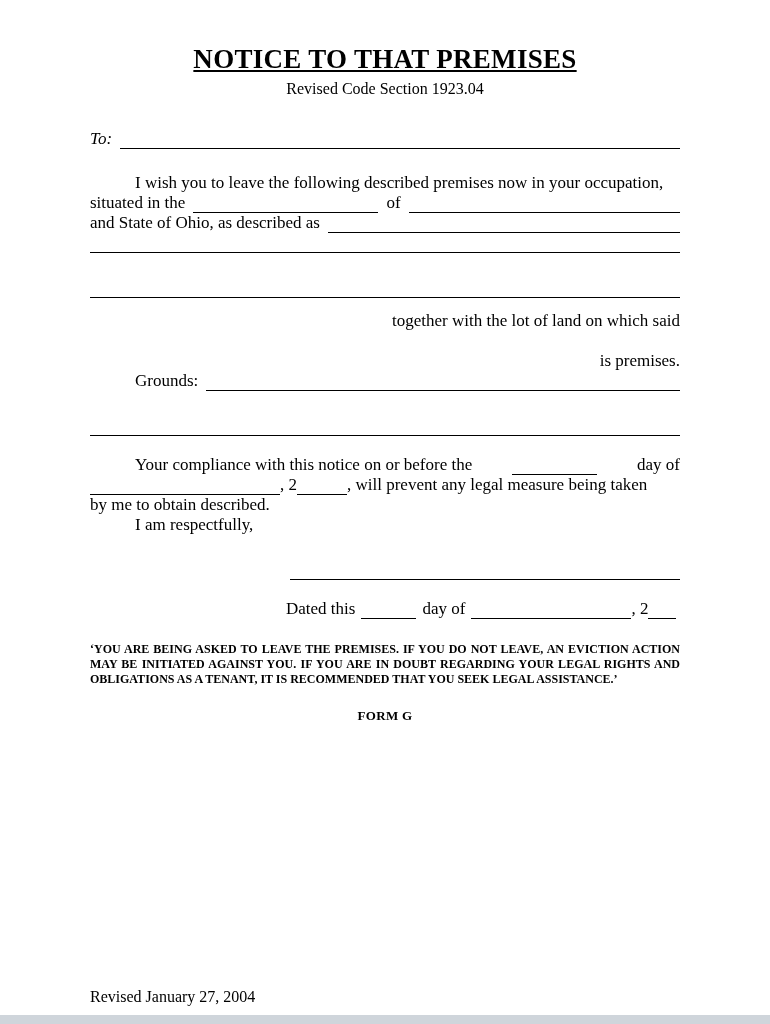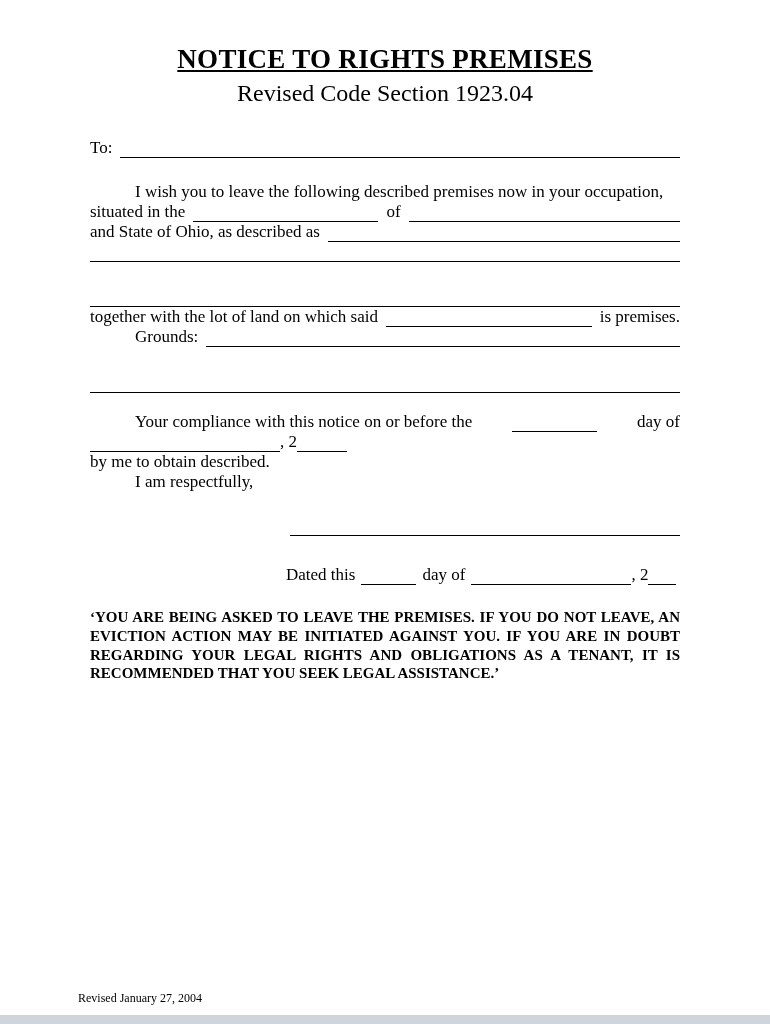--- a/index.html
+++ b/index.html
@@ -13,29 +13,29 @@
   }
   .page { padding:44px 90px 0 90px; }
 
   h1 {
     text-align:center;
     font-size:27px;
     font-weight:bold;
     text-decoration:underline;
     letter-spacing:0.3px;
   }
-  .subtitle { text-align:center; font-size:24px; margin-top:5px; }
+  .subtitle { text-align:center; font-size:16px; margin-top:5px; }
 
   .row {
     display:flex;
     align-items:flex-end;
     font-size:17px;
     white-space:nowrap;
   }
-  .row.first { margin-top:31px; }
+  .row.first { margin-top:31px;font-style:italic; }
   .row.para-gap { margin-top:24px; }
   .label { white-space:nowrap; }
   .indent { padding-left:45px; }
 
   .blank {
     display:inline-block;
     border-bottom:1.6px solid #000;
     height:1.15em;
     margin:0 8px;
   }
@@ -44,55 +44,55 @@
   .mr0 { margin-right:0; }
   .w185 { width:185px; }
   .w125 { width:125px; }
   .w190 { width:190px; }
   .w50  { width:50px; }
   .w55  { width:55px; }
   .w160 { width:160px; }
   .w28  { width:28px; }
 
   .sig-row { padding-left:200px; margin-top:25px; }
-  .dated-row { padding-left:196px; margin-top:29px;align-items:center; }
+  .dated-row { padding-left:196px; margin-top:19px;align-items:center; }
 
   .warning {
     margin-top:23px;
-    font-size:15px;
+    font-size:12px;
     font-weight:bold;
     text-align:justify;
     line-height:1.25;
   }
   .form-id {
     margin-top:21px;
     text-align:center;
     font-size:13px;
     font-weight:bold;
     letter-spacing:0.3px;
   }
   .footer-note {
     position:absolute;
-    left:78px;
+    left:90px;
     bottom:18px;
-    font-size:12px;
+    font-size:16px;
   }
   .page-edge {
     position:absolute;
     left:0; right:0; bottom:0;
     height:9px;
     background:#cfd5db;
   }
 </style>
 </head>
 <body>
 
 <div class="page">
 
-  <h1>NOTICE TO RIGHTS PREMISES</h1>
+  <h1>NOTICE TO THAT PREMISES</h1>
   <div class="subtitle">Revised Code Section 1923.04</div>
 
   <div class="row first">
     <span class="label">To:</span>
     <span class="blank fill mr0"></span>
   </div>
 
   <div class="row para-gap indent">
     <span class="label">I wish you to leave the following described premises now in your occupation,</span>
   </div>
@@ -110,21 +110,21 @@
   </div>
 
   <div class="row">
     <span class="blank fill ml0 mr0"></span>
   </div>
 
   <div class="row" style="margin-top:26px;">
     <span class="blank fill ml0 mr0"></span>
   </div>
 
-  <div class="row" style="">
+  <div class="row" style="margin-top:13px;flex-direction:column;">
     <span class="label">together with the lot of land on which said</span>
     <span class="blank fill"></span>
     <span class="label">is premises.</span>
   </div>
 
   <div class="row indent">
     <span class="label">Grounds:</span>
     <span class="blank fill mr0"></span>
   </div>
 
@@ -135,20 +135,21 @@
   <div class="row indent" style="margin-top:19px;gap:32px;">
     <span class="label">Your compliance with this notice on or before the</span>
     <span class="blank fill w125"></span>
     <span class="label">day of</span>
   </div>
 
   <div class="row">
     <span class="blank w190 ml0 mr0"></span>
     <span class="label">, 2</span>
     <span class="blank w50 ml0 mr0"></span>
+    <span class="label">, will prevent any legal measure being taken</span>
   </div>
 
   <div class="row">
     <span class="label">by me to obtain described.</span>
   </div>
 
   <div class="row indent">
     <span class="label">I am respectfully,</span>
   </div>
 
@@ -160,17 +161,18 @@
     <span class="label">Dated this</span>
     <span class="blank w55" style="margin:0 6px;"></span>
     <span class="label">day of</span>
     <span class="blank w160 mr0" style="margin-left:6px;"></span>
     <span class="label">, 2</span>
     <span class="blank w28 ml0 mr0"></span>
   </div>
 
   <p class="warning">‘YOU ARE BEING ASKED TO LEAVE THE PREMISES.  IF YOU DO NOT LEAVE, AN EVICTION ACTION MAY BE INITIATED AGAINST YOU.  IF YOU ARE IN DOUBT REGARDING YOUR LEGAL RIGHTS AND OBLIGATIONS AS A TENANT, IT IS RECOMMENDED THAT YOU SEEK LEGAL ASSISTANCE.’</p>
 
+  <div class="form-id">FORM G</div>
 
 </div>
 
 <div class="footer-note">Revised January 27, 2004</div>
 <div class="page-edge"></div>
 
 </body></html>

